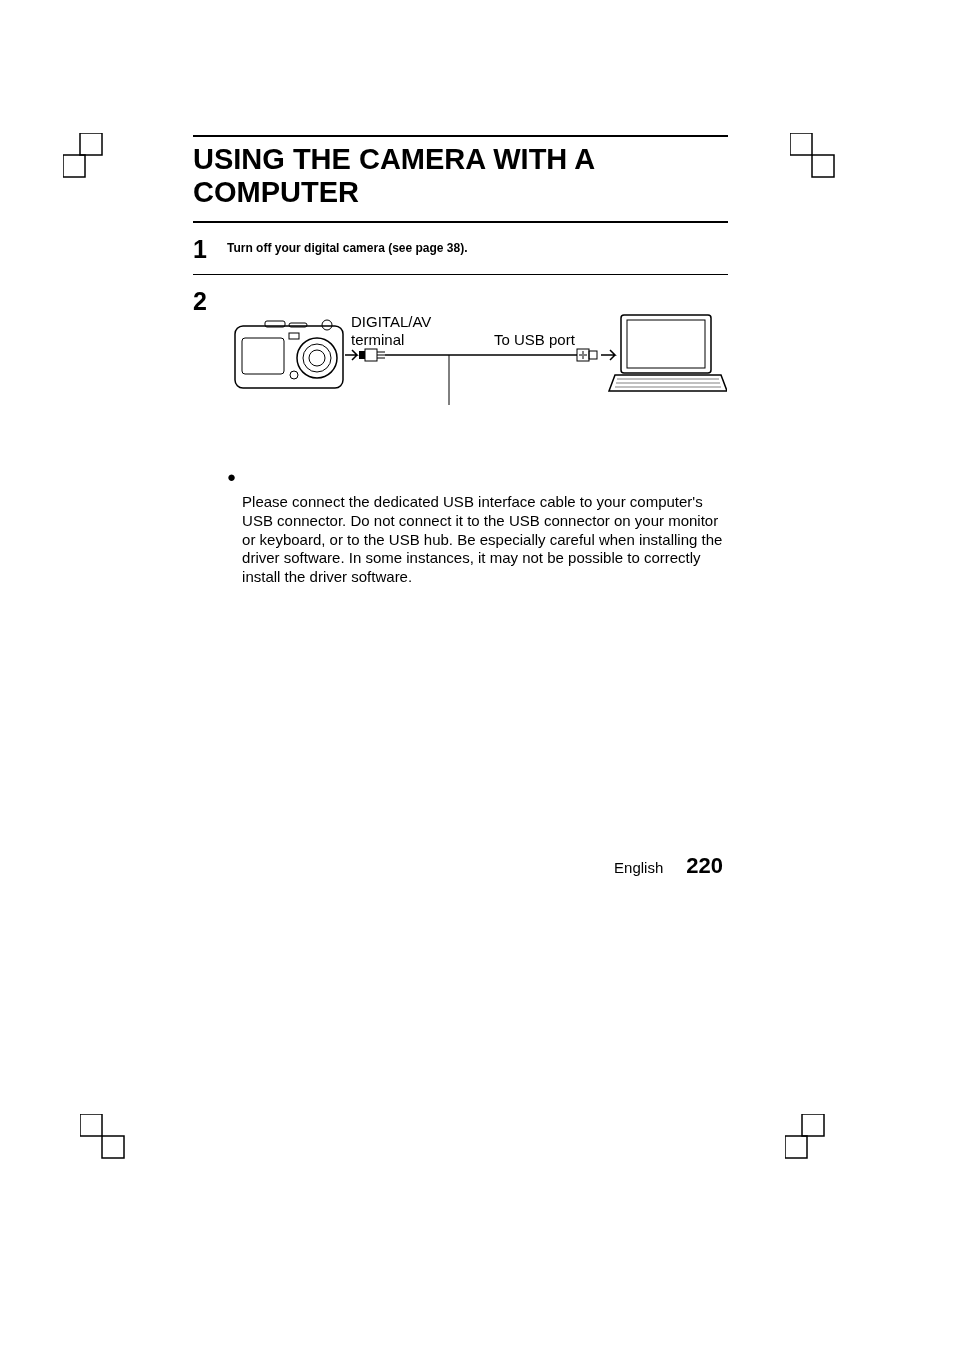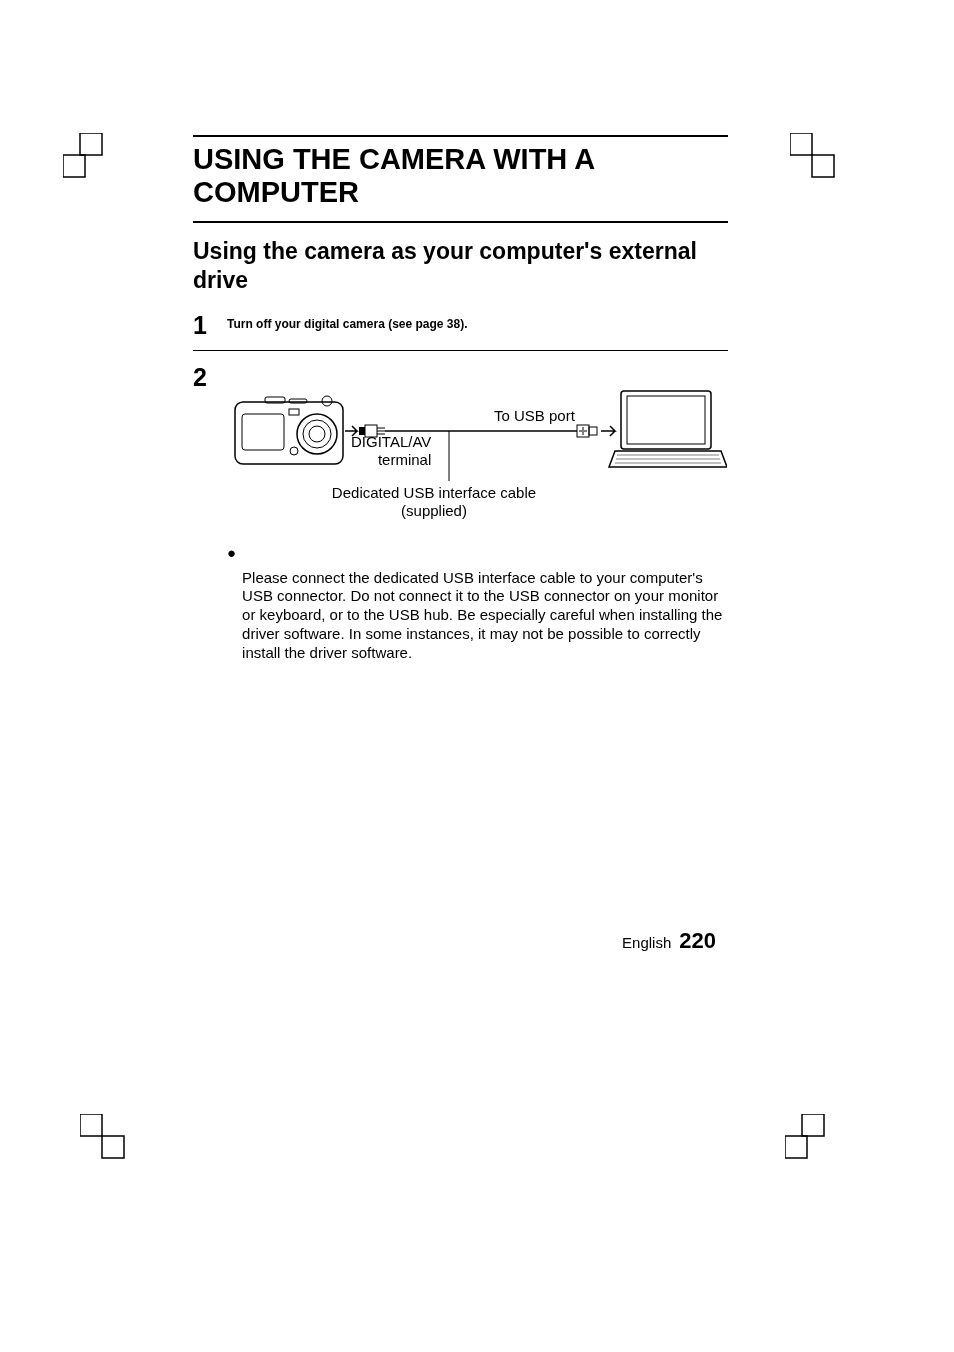--- a/index.html
+++ b/index.html
@@ -82,22 +82,21 @@
     }
     .diagram-label {
       position: absolute;
       font-size: 15px;
       text-align: center;
       line-height: 1.2;
     }
     .label-terminal {
       left: 124px;
       top: 0;
-      text-align: right;
-      margin-top: 44px;
+      text-align: left;
     }
     .label-usb-port {
       left: 267px;
       top: 18px;
       text-align: left;
     }
     .label-cable {
       left: 62px;
       top: 95px;
       width: 290px;
@@ -114,24 +113,24 @@
     }
     .bullet-text {
       font-size: 15px;
       line-height: 1.25;
       flex: 1;
       margin-top: 25px;
     }
     .footer {
       position: absolute;
       bottom: -292px;
-      right: 12px;
+      right: 5px;
       display: flex;
       align-items: baseline;
-      gap: 8px;
+      gap: 23px;
     }
     .footer-lang {
       font-size: 15px;
     }
     .footer-page {
       font-size: 22px;
       font-weight: bold;
     }
     .crop-mark {
       position: absolute;
@@ -167,43 +166,38 @@
       <rect x="0" y="22" width="22" height="22" fill="none" stroke="#000" stroke-width="1.5"></rect>
     </svg>
 </div>
 
 <div class="page">
 
   <div class="title-section">
     <h1 class="main-title">USING THE CAMERA WITH A COMPUTER</h1>
   </div>
 
-  <h2 class="subtitle">Using the camera as your computer's external drive</h2>
 
   <div class="step step-1">
     <div class="step-number">1</div>
     <div class="step-body">
       <div class="step-text" style="max-width: 260px;">Turn off your digital camera (see page 38).</div>
     </div>
   </div>
 
   <div class="step">
     <div class="step-number">2</div>
     <div class="step-body">
 
       <div class="diagram">
         <div class="diagram-label label-terminal">
           <span>DIGITAL/AV</span><br>
           <span>terminal</span>
         </div>
         <div class="diagram-label label-usb-port">To USB port</div>
-        <div class="diagram-label label-cable">
-          <span>Dedicated USB interface cable</span><br>
-          <span>(supplied)</span>
-        </div>
         <svg width="500" height="135">
 
           <g>
             <rect x="8" y="13" width="108" height="62" rx="8" fill="none" stroke="#000" stroke-width="1.5"></rect>
             <rect x="15" y="25" width="42" height="36" rx="3" fill="none" stroke="#000" stroke-width="1"></rect>
             <circle cx="90" cy="45" r="20" fill="none" stroke="#000" stroke-width="1.5"></circle>
             <circle cx="90" cy="45" r="14" fill="none" stroke="#000" stroke-width="1"></circle>
             <circle cx="90" cy="45" r="8" fill="none" stroke="#000" stroke-width="1"></circle>
             <rect x="62" y="20" width="10" height="6" fill="none" stroke="#000" stroke-width="1"></rect>
             <circle cx="67" cy="62" r="4" fill="none" stroke="#000" stroke-width="1"></circle>

